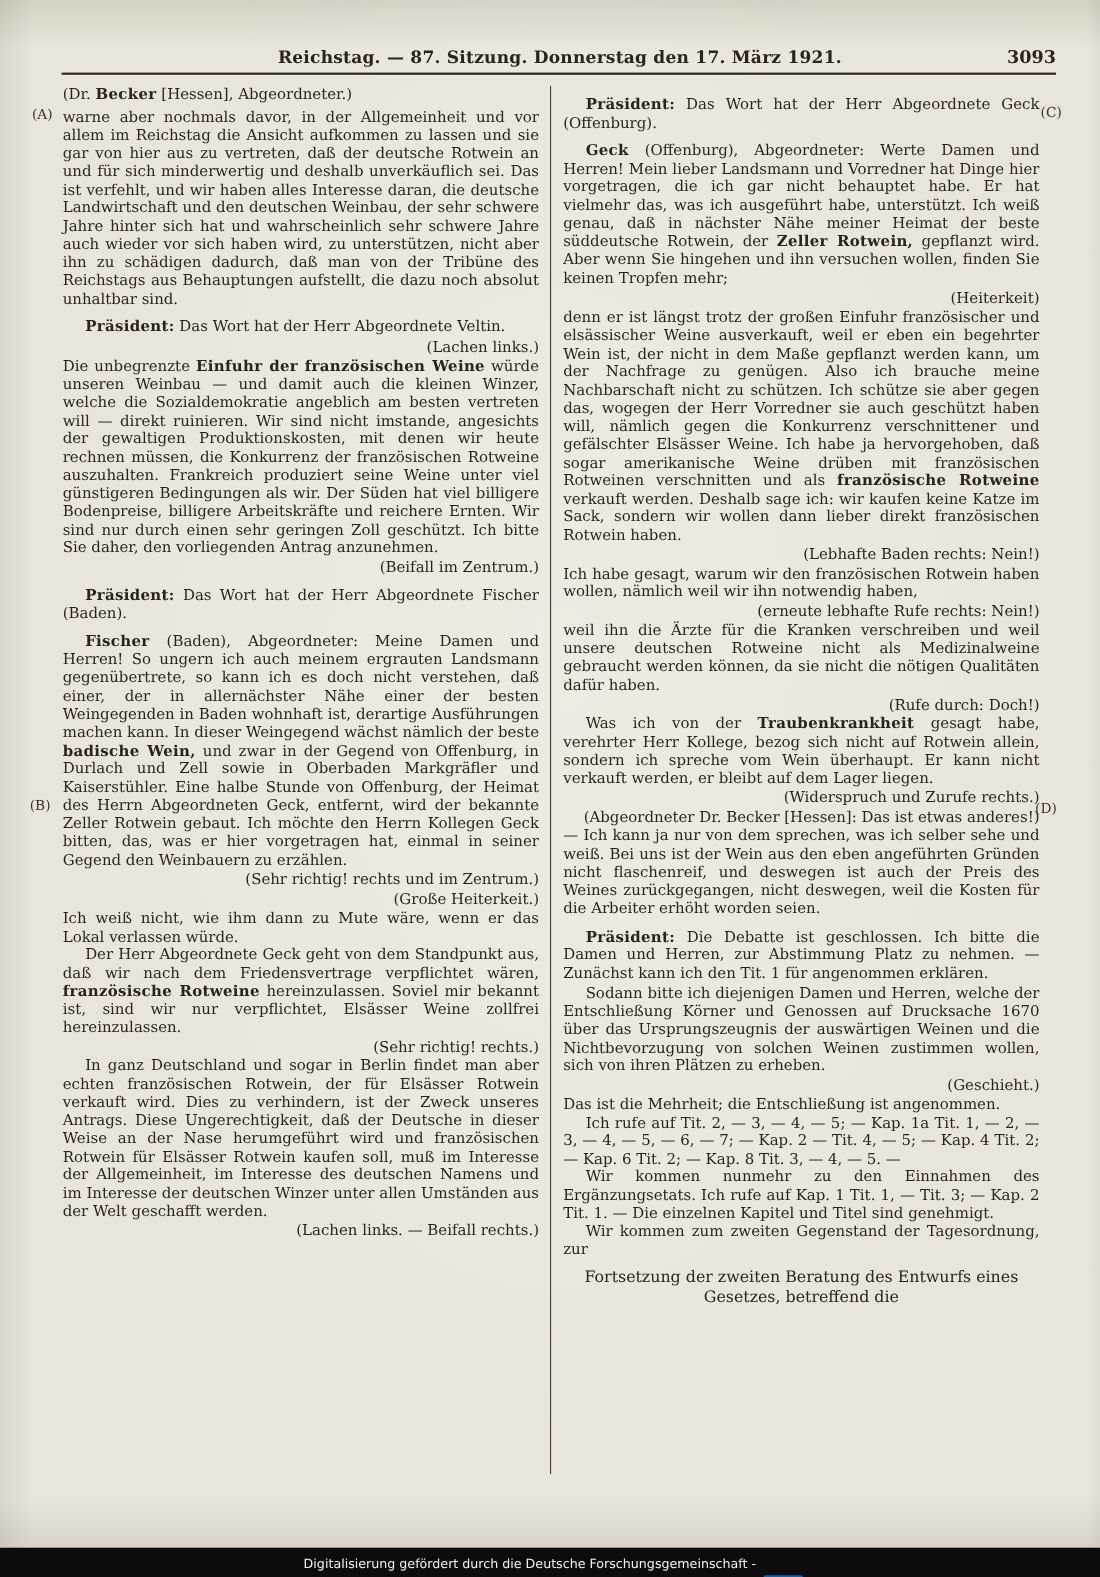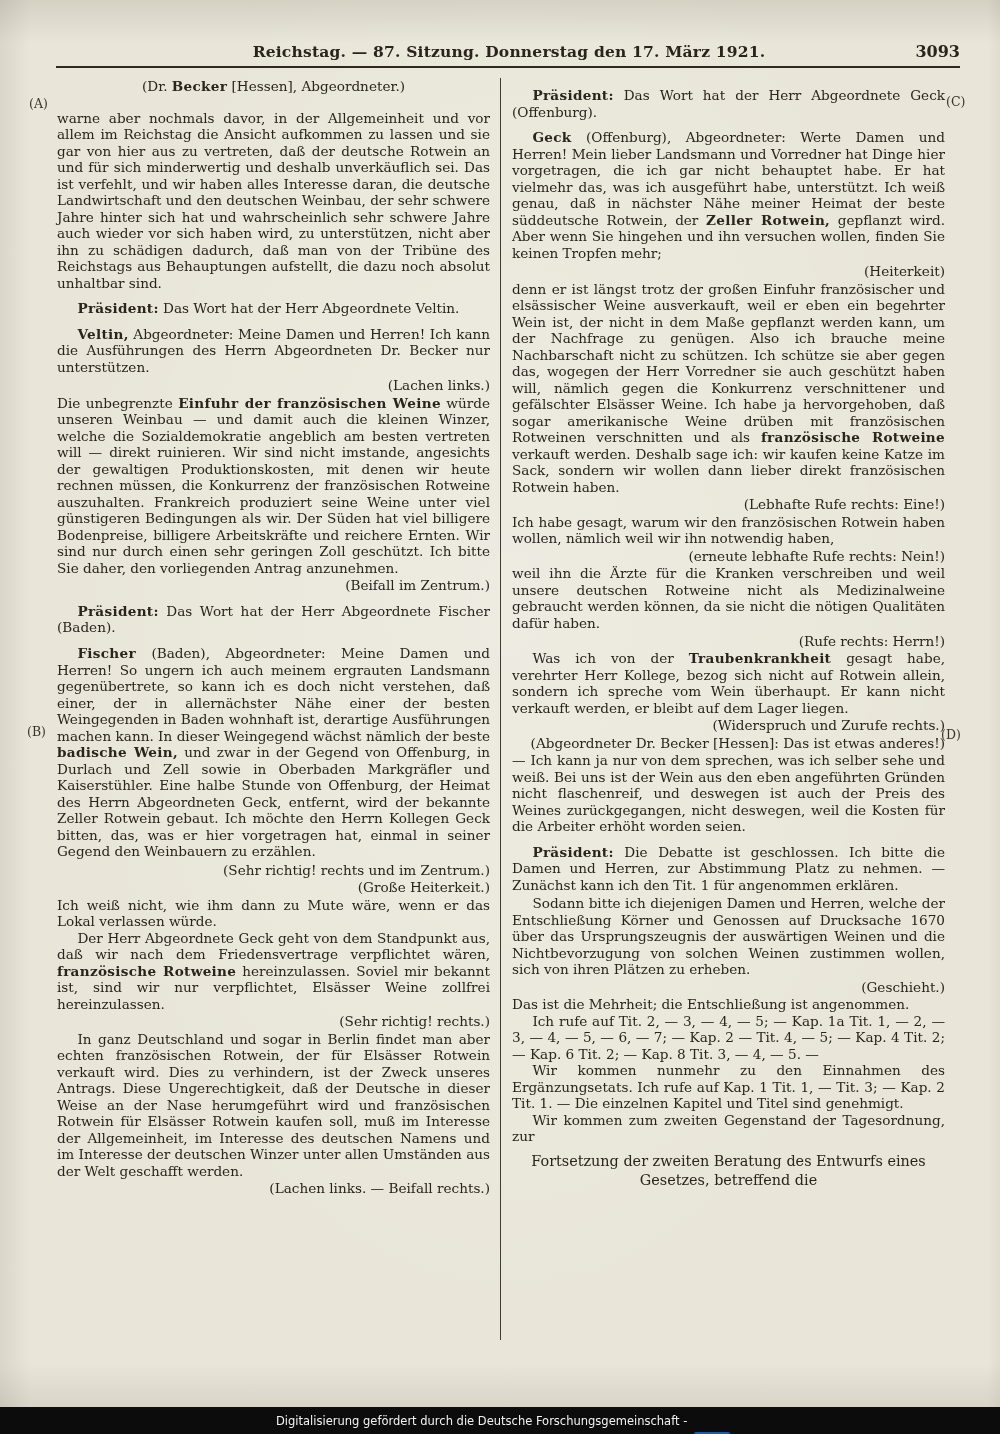--- a/index.html
+++ b/index.html
@@ -49,21 +49,21 @@
     width:433px;
     font-size:13.6px;line-height:1.215;
     text-align:justify;
     hyphens:auto;
   }
   .divider{
     position:absolute;left:500px;top:78px;height:1262px;width:1px;
     background:#433b2e;
   }
   .block{margin:0;}
-  .note{text-align:center;text-indent:0;margin-bottom:15px;}
+  .note{text-align:left;text-indent:0;margin-bottom:4px;}
   .para{text-indent:1.5em;}
   .para-flush{text-indent:0;}
   .speech{text-indent:1.5em;margin-top:9px;margin-bottom:2px;}
   .stage{text-align:right;text-indent:0;margin:1px 0;}
   .center-bold{
     text-align:center;font-weight:normal;text-indent:0;
     margin-top:7px;font-size:14.4px;line-height:1.3;
   }
   .marker{
     position:absolute;font-size:12.5px;color:#3a332a;
@@ -105,44 +105,43 @@
   <div class="marker marker-a">(A)</div>
   <div class="marker marker-b">(B)</div>
   <div class="marker marker-c">(C)</div>
   <div class="marker marker-d">(D)</div>
 
   <div class="columns">
     <div class="col" id="col-left">
         <div class="block note">(Dr. <b>Becker</b> [Hessen], Abgeordneter.)</div>
         <div class="block para-flush">warne aber nochmals davor, in der Allgemeinheit und vor allem im Reichstag die Ansicht aufkommen zu lassen und sie gar von hier aus zu vertreten, daß der deutsche Rotwein an und für sich minderwertig und deshalb unverkäuflich sei. Das ist verfehlt, und wir haben alles Interesse daran, die deutsche Landwirtschaft und den deutschen Weinbau, der sehr schwere Jahre hinter sich hat und wahrscheinlich sehr schwere Jahre auch wieder vor sich haben wird, zu unterstützen, nicht aber ihn zu schädigen dadurch, daß man von der Tribüne des Reichstags aus Behauptungen aufstellt, die dazu noch absolut unhaltbar sind.</div>
         <div class="block speech"><b>Präsident:</b> Das Wort hat der Herr Abgeordnete Veltin.</div>
-        <div class="block speech"><b>Veltin,</b> Abgeordneter: Meine Damen und Herren! Ich kann die Ausführungen des Herrn Abgeordneten Dr. Becker nur unterstützen.</div>
         <div class="block stage">(Lachen links.)</div>
         <div class="block para-flush">Die unbegrenzte <b>Einfuhr der französischen Weine</b> würde unseren Weinbau — und damit auch die kleinen Winzer, welche die Sozialdemokratie angeblich am besten vertreten will — direkt ruinieren. Wir sind nicht imstande, angesichts der gewaltigen Produktionskosten, mit denen wir heute rechnen müssen, die Konkurrenz der französischen Rotweine auszuhalten. Frankreich produziert seine Weine unter viel günstigeren Bedingungen als wir. Der Süden hat viel billigere Bodenpreise, billigere Arbeitskräfte und reichere Ernten. Wir sind nur durch einen sehr geringen Zoll geschützt. Ich bitte Sie daher, den vorliegenden Antrag anzunehmen.</div>
         <div class="block stage">(Beifall im Zentrum.)</div>
         <div class="block speech"><b>Präsident:</b> Das Wort hat der Herr Abgeordnete Fischer (Baden).</div>
         <div class="block speech"><b>Fischer</b> (Baden), Abgeordneter: Meine Damen und Herren! So ungern ich auch meinem ergrauten Landsmann gegenübertrete, so kann ich es doch nicht verstehen, daß einer, der in allernächster Nähe einer der besten Weingegenden in Baden wohnhaft ist, derartige Ausführungen machen kann. In dieser Weingegend wächst nämlich der beste <b>badische Wein,</b> und zwar in der Gegend von Offenburg, in Durlach und Zell sowie in Oberbaden Markgräfler und Kaiserstühler. Eine halbe Stunde von Offenburg, der Heimat des Herrn Abgeordneten Geck, entfernt, wird der bekannte Zeller Rotwein gebaut. Ich möchte den Herrn Kollegen Geck bitten, das, was er hier vorgetragen hat, einmal in seiner Gegend den Weinbauern zu erzählen.</div>
         <div class="block stage">(Sehr richtig! rechts und im Zentrum.)</div>
         <div class="block stage">(Große Heiterkeit.)</div>
         <div class="block para-flush">Ich weiß nicht, wie ihm dann zu Mute wäre, wenn er das Lokal verlassen würde.</div>
         <div class="block para">Der Herr Abgeordnete Geck geht von dem Standpunkt aus, daß wir nach dem Friedensvertrage verpflichtet wären, <b>französische Rotweine</b> hereinzulassen. Soviel mir bekannt ist, sind wir nur verpflichtet, Elsässer Weine zollfrei hereinzulassen.</div>
         <div class="block stage">(Sehr richtig! rechts.)</div>
         <div class="block para">In ganz Deutschland und sogar in Berlin findet man aber echten französischen Rotwein, der für Elsässer Rotwein verkauft wird. Dies zu verhindern, ist der Zweck unseres Antrags. Diese Ungerechtigkeit, daß der Deutsche in dieser Weise an der Nase herumgeführt wird und französischen Rotwein für Elsässer Rotwein kaufen soll, muß im Interesse der Allgemeinheit, im Interesse des deutschen Namens und im Interesse der deutschen Winzer unter allen Umständen aus der Welt geschafft werden.</div>
         <div class="block stage">(Lachen links. — Beifall rechts.)</div>
       </div>
     <div class="col" id="col-right">
         <div class="block speech"><b>Präsident:</b> Das Wort hat der Herr Abgeordnete Geck (Offenburg).</div>
         <div class="block speech"><b>Geck</b> (Offenburg), Abgeordneter: Werte Damen und Herren! Mein lieber Landsmann und Vorredner hat Dinge hier vorgetragen, die ich gar nicht behauptet habe. Er hat vielmehr das, was ich ausgeführt habe, unterstützt. Ich weiß genau, daß in nächster Nähe meiner Heimat der beste süddeutsche Rotwein, der <b>Zeller Rotwein,</b> gepflanzt wird. Aber wenn Sie hingehen und ihn versuchen wollen, finden Sie keinen Tropfen mehr;</div>
         <div class="block stage">(Heiterkeit)</div>
         <div class="block para-flush">denn er ist längst trotz der großen Einfuhr französischer und elsässischer Weine ausverkauft, weil er eben ein begehrter Wein ist, der nicht in dem Maße gepflanzt werden kann, um der Nachfrage zu genügen. Also ich brauche meine Nachbarschaft nicht zu schützen. Ich schütze sie aber gegen das, wogegen der Herr Vorredner sie auch geschützt haben will, nämlich gegen die Konkurrenz verschnittener und gefälschter Elsässer Weine. Ich habe ja hervorgehoben, daß sogar amerikanische Weine drüben mit französischen Rotweinen verschnitten und als <b>französische Rotweine</b> verkauft werden. Deshalb sage ich: wir kaufen keine Katze im Sack, sondern wir wollen dann lieber direkt französischen Rotwein haben.</div>
-        <div class="block stage">(Lebhafte Rufe rechts: Eine!)</div>
+        <div class="block stage">(Lebhafte Baden rechts: Nein!)</div>
         <div class="block para-flush">Ich habe gesagt, warum wir den französischen Rotwein haben wollen, nämlich weil wir ihn notwendig haben,</div>
         <div class="block stage">(erneute lebhafte Rufe rechts: Nein!)</div>
         <div class="block para-flush">weil ihn die Ärzte für die Kranken verschreiben und weil unsere deutschen Rotweine nicht als Medizinalweine gebraucht werden können, da sie nicht die nötigen Qualitäten dafür haben.</div>
-        <div class="block stage">(Rufe rechts: Herrn!)</div>
+        <div class="block stage">(Rufe durch: Doch!)</div>
         <div class="block para">Was ich von der <b>Traubenkrankheit</b> gesagt habe, verehrter Herr Kollege, bezog sich nicht auf Rotwein allein, sondern ich spreche vom Wein überhaupt. Er kann nicht verkauft werden, er bleibt auf dem Lager liegen.</div>
         <div class="block stage">(Widerspruch und Zurufe rechts.)</div>
         <div class="block stage">(Abgeordneter Dr. Becker [Hessen]: Das ist etwas anderes!)</div>
         <div class="block para-flush">— Ich kann ja nur von dem sprechen, was ich selber sehe und weiß. Bei uns ist der Wein aus den eben angeführten Gründen nicht flaschenreif, und deswegen ist auch der Preis des Weines zurückgegangen, nicht deswegen, weil die Kosten für die Arbeiter erhöht worden seien.</div>
         <div class="block speech"><b>Präsident:</b> Die Debatte ist geschlossen. Ich bitte die Damen und Herren, zur Abstimmung Platz zu nehmen. — Zunächst kann ich den Tit. 1 für angenommen erklären.</div>
         <div class="block para">Sodann bitte ich diejenigen Damen und Herren, welche der Entschließung Körner und Genossen auf Drucksache 1670 über das Ursprungszeugnis der auswärtigen Weinen und die Nichtbevorzugung von solchen Weinen zustimmen wollen, sich von ihren Plätzen zu erheben.</div>
         <div class="block stage">(Geschieht.)</div>
         <div class="block para-flush">Das ist die Mehrheit; die Entschließung ist angenommen.</div>
         <div class="block para">Ich rufe auf Tit. 2, — 3, — 4, — 5; — Kap. 1a Tit. 1, — 2, — 3, — 4, — 5, — 6, — 7; — Kap. 2 — Tit. 4, — 5; — Kap. 4 Tit. 2; — Kap. 6 Tit. 2; — Kap. 8 Tit. 3, — 4, — 5. —</div>
         <div class="block para">Wir kommen nunmehr zu den Einnahmen des Ergänzungsetats. Ich rufe auf Kap. 1 Tit. 1, — Tit. 3; — Kap. 2 Tit. 1. — Die einzelnen Kapitel und Titel sind genehmigt.</div>

